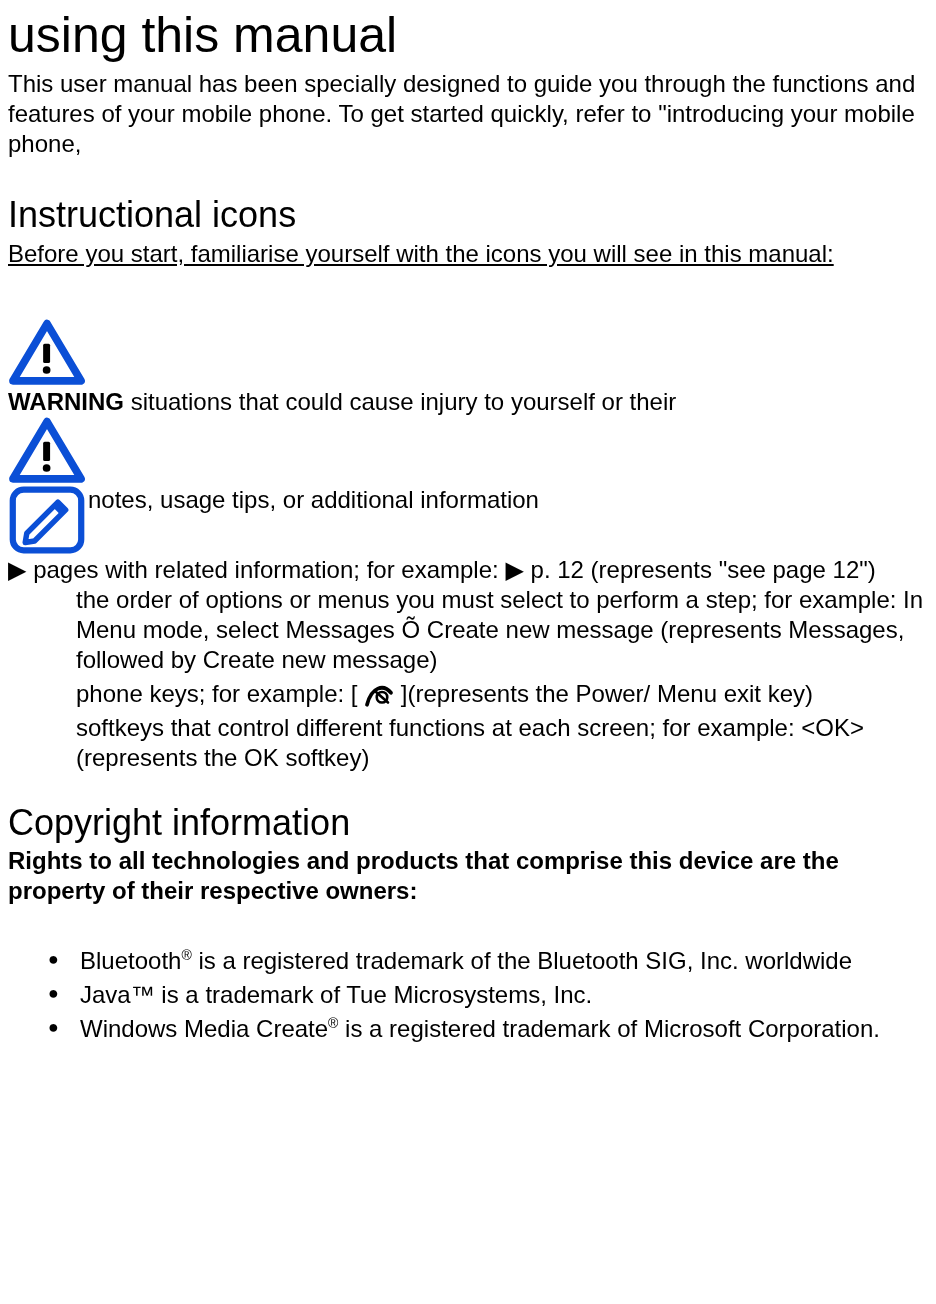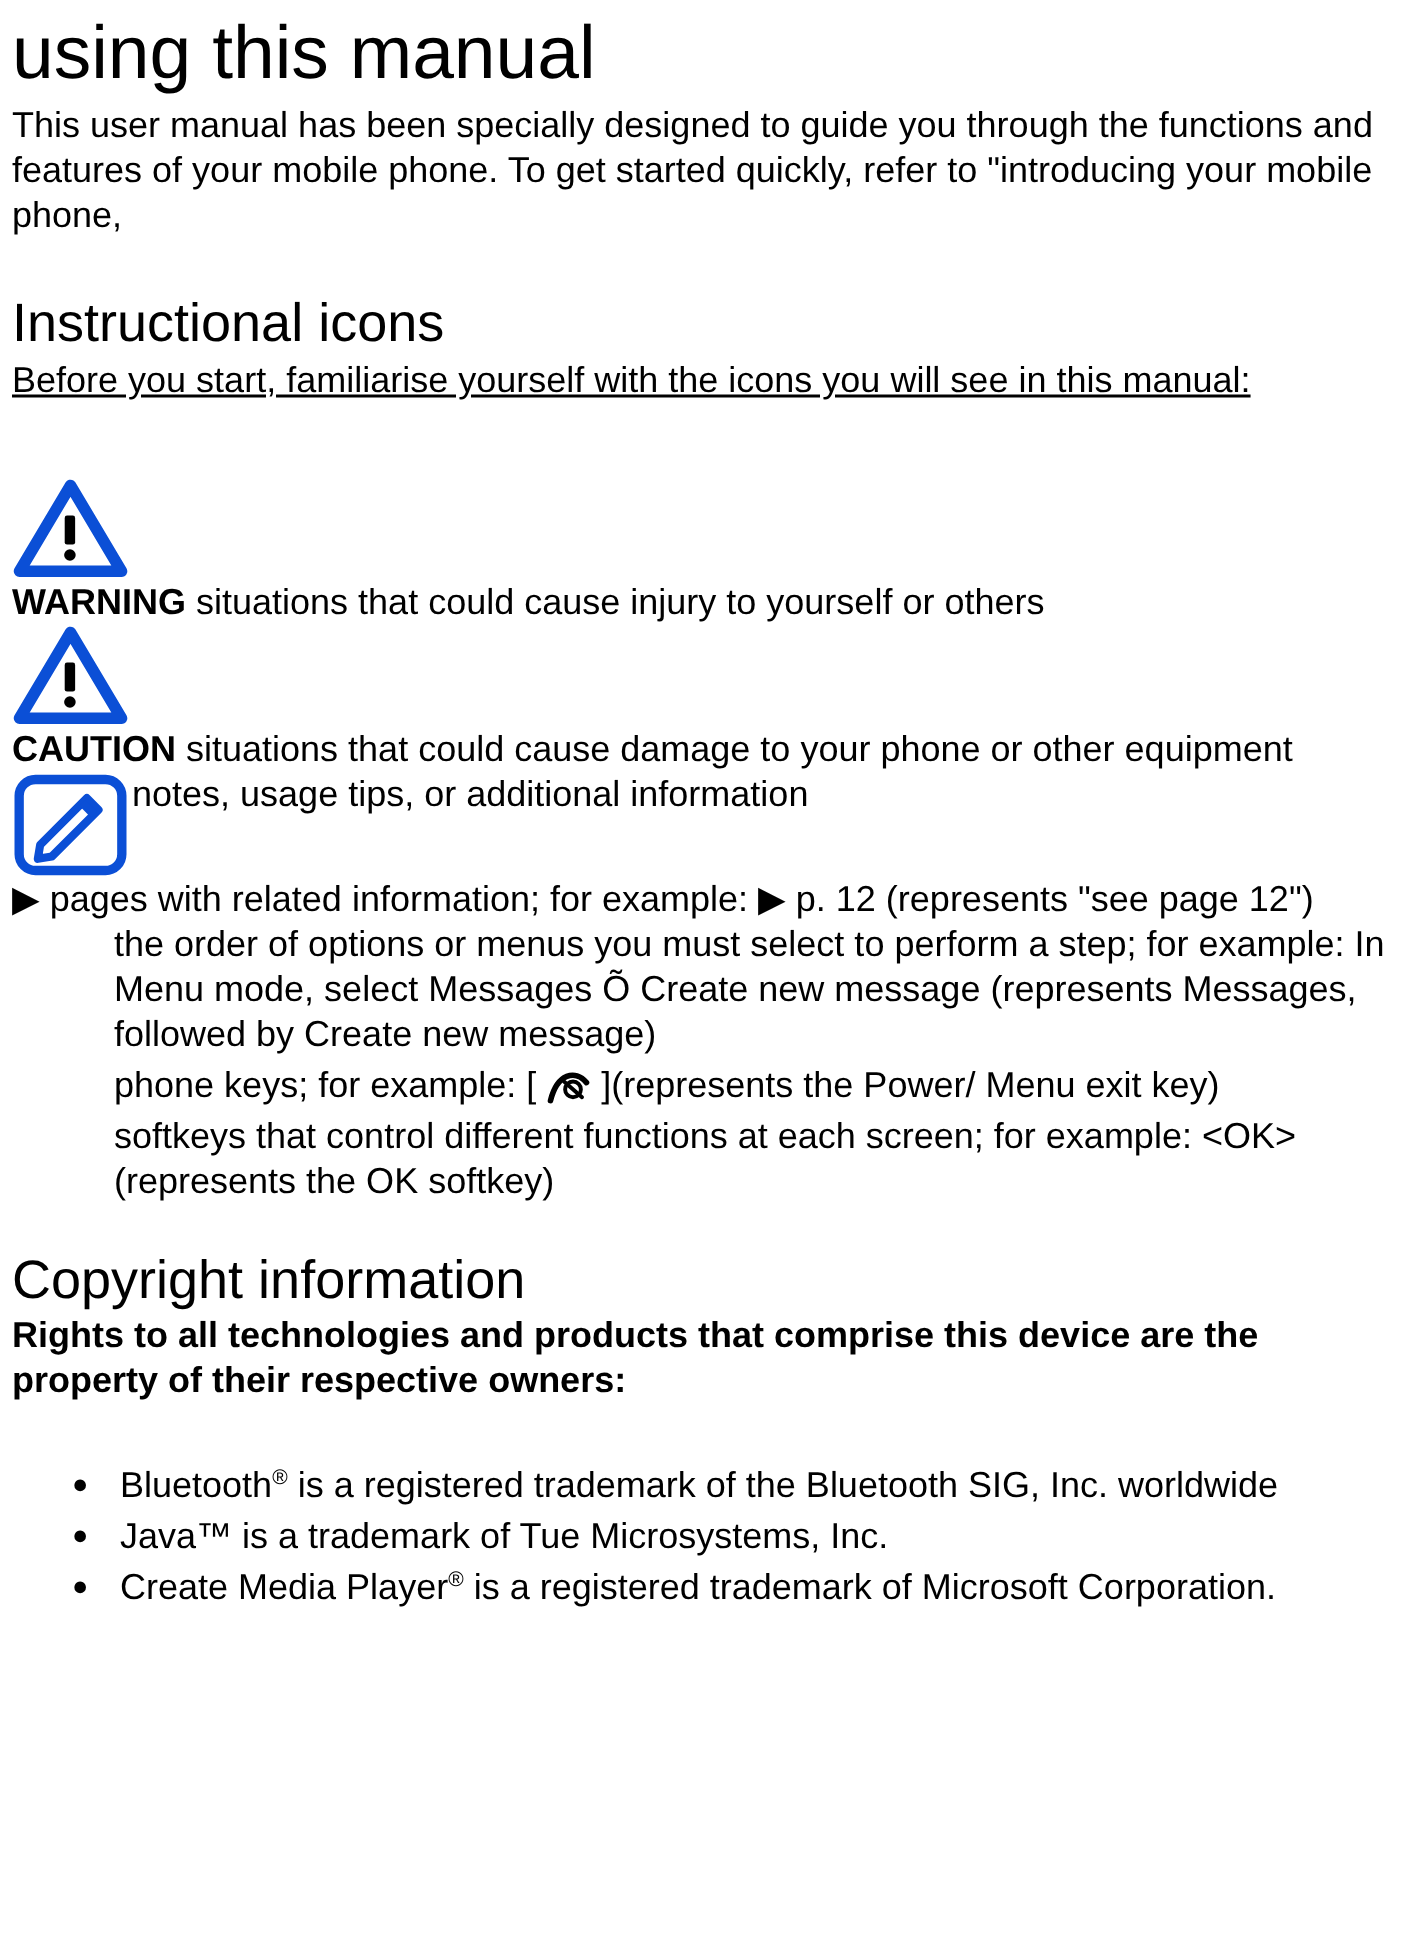--- a/index.html
+++ b/index.html
@@ -116,35 +116,32 @@
 
 <div class="icon-block">
   <span class="warning-triangle">
     <svg class="tri-svg" viewBox="0 0 100 88">
       <path d="M50 6 L94 80 L6 80 Z" fill="none" stroke="#0b4fd6" stroke-width="10" stroke-linejoin="round"></path>
       <rect x="45" y="32" width="9" height="25" fill="#000000" rx="2"></rect>
       <circle cx="49.5" cy="66" r="5" fill="#000000"></circle>
     </svg>
   </span>
   <p class="inline-line">
-    <span class="icon-label">WARNING</span><span> situations that could cause injury to yourself or others</span>
+    <span class="icon-label">WARNING</span><span> situations that could cause injury to yourself or their</span>
   </p>
 </div>
 
 <div class="icon-block">
   <span class="warning-triangle">
     <svg class="tri-svg" viewBox="0 0 100 88">
       <path d="M50 6 L94 80 L6 80 Z" fill="none" stroke="#0b4fd6" stroke-width="10" stroke-linejoin="round"></path>
       <rect x="45" y="32" width="9" height="25" fill="#000000" rx="2"></rect>
       <circle cx="49.5" cy="66" r="5" fill="#000000"></circle>
     </svg>
   </span>
-  <p class="inline-line">
-    <span class="icon-label">CAUTION</span><span> situations that could cause damage to your phone or other equipment</span>
-  </p>
 </div>
 
 <div class="icon-block">
   <div style="display:flex; align-items:flex-start;">
     <span>
       <svg class="note-svg" viewBox="0 0 100 90">
         <rect x="6" y="6" width="88" height="78" rx="14" ry="14" fill="none" stroke="#0b4fd6" stroke-width="8"></rect>
         <path d="M24 62 L64 22 L74 32 L34 72 L22 74 Z" fill="none" stroke="#0b4fd6" stroke-width="7" stroke-linejoin="round"></path>
         <path d="M60 26 L70 36" fill="none" stroke="#0b4fd6" stroke-width="7"></path>
       </svg>
@@ -177,15 +174,15 @@
 <p class="copyright-intro">Rights to all technologies and products that comprise this device are the property of their respective owners:</p>
 
 <ul class="bullets">
   <li>
     <span>Bluetooth</span><span class="sup">®</span><span> is a registered trademark of the Bluetooth SIG, Inc. worldwide</span>
   </li>
   <li>
     <span>Java™ is a trademark of Tue Microsystems, Inc.</span>
   </li>
   <li>
-    <span>Create Media Player</span><span class="sup">®</span><span> is a registered trademark of Microsoft Corporation.</span>
+    <span>Windows Media Create</span><span class="sup">®</span><span> is a registered trademark of Microsoft Corporation.</span>
   </li>
 </ul>
 
 </body></html>

